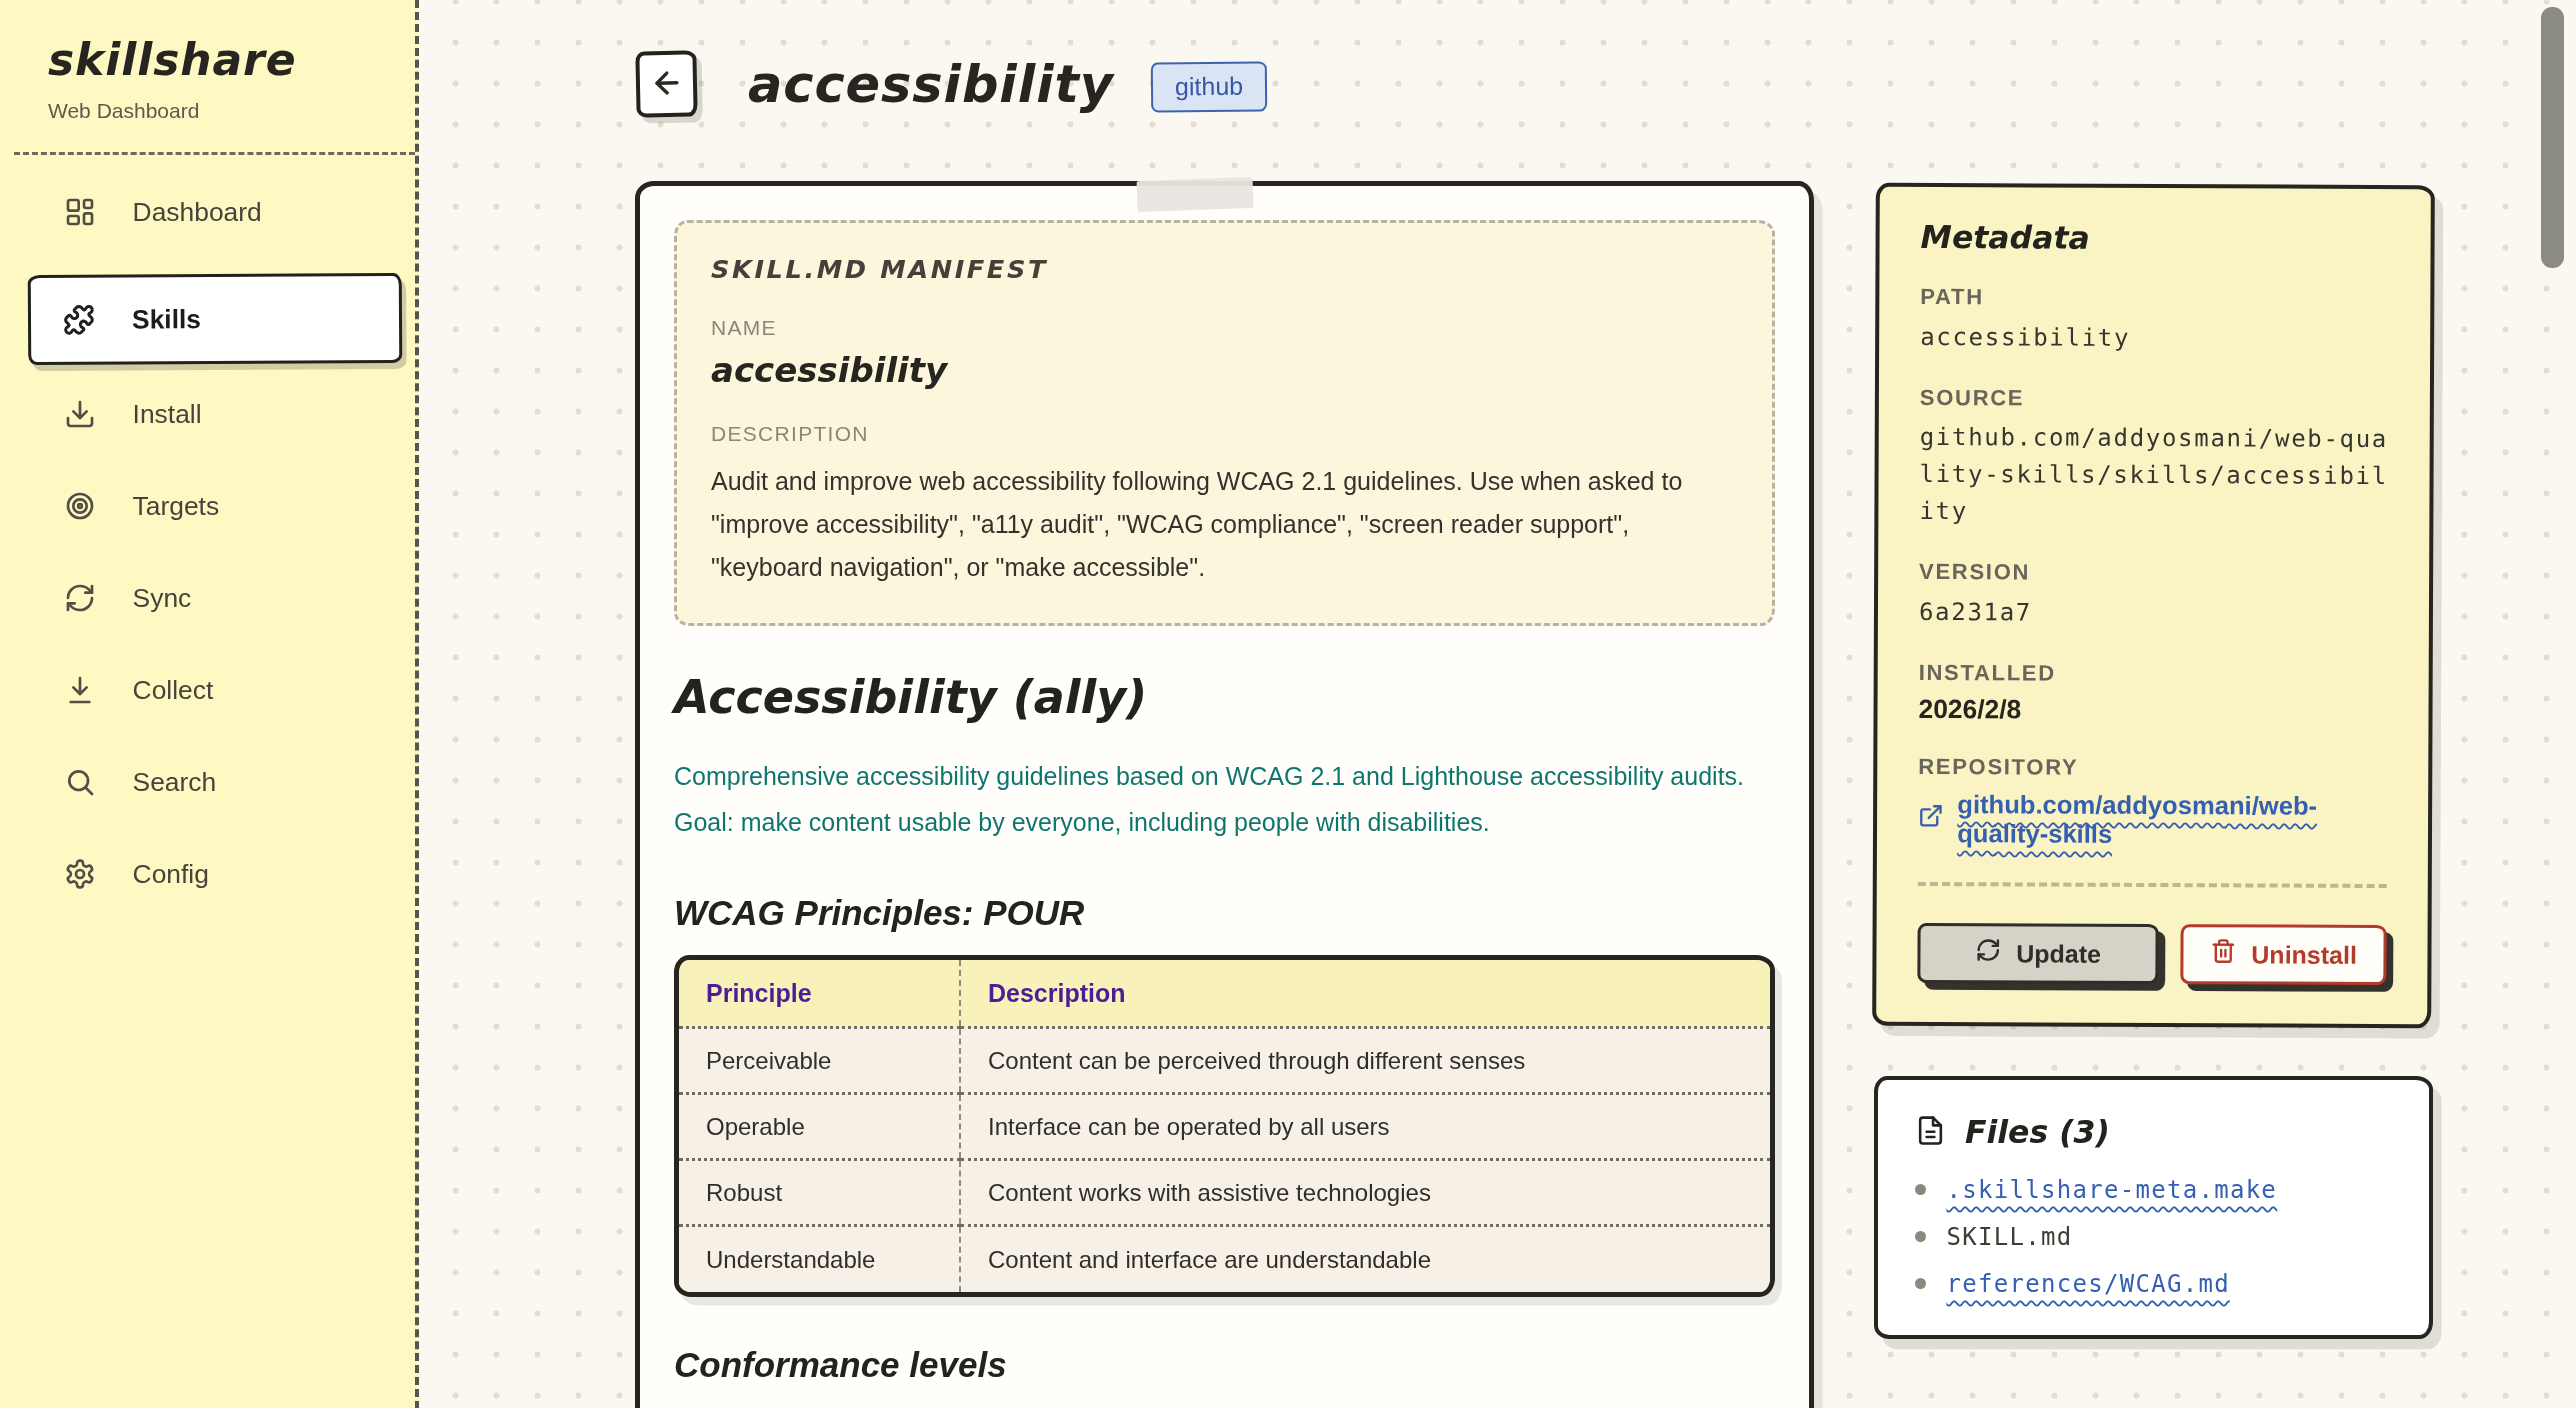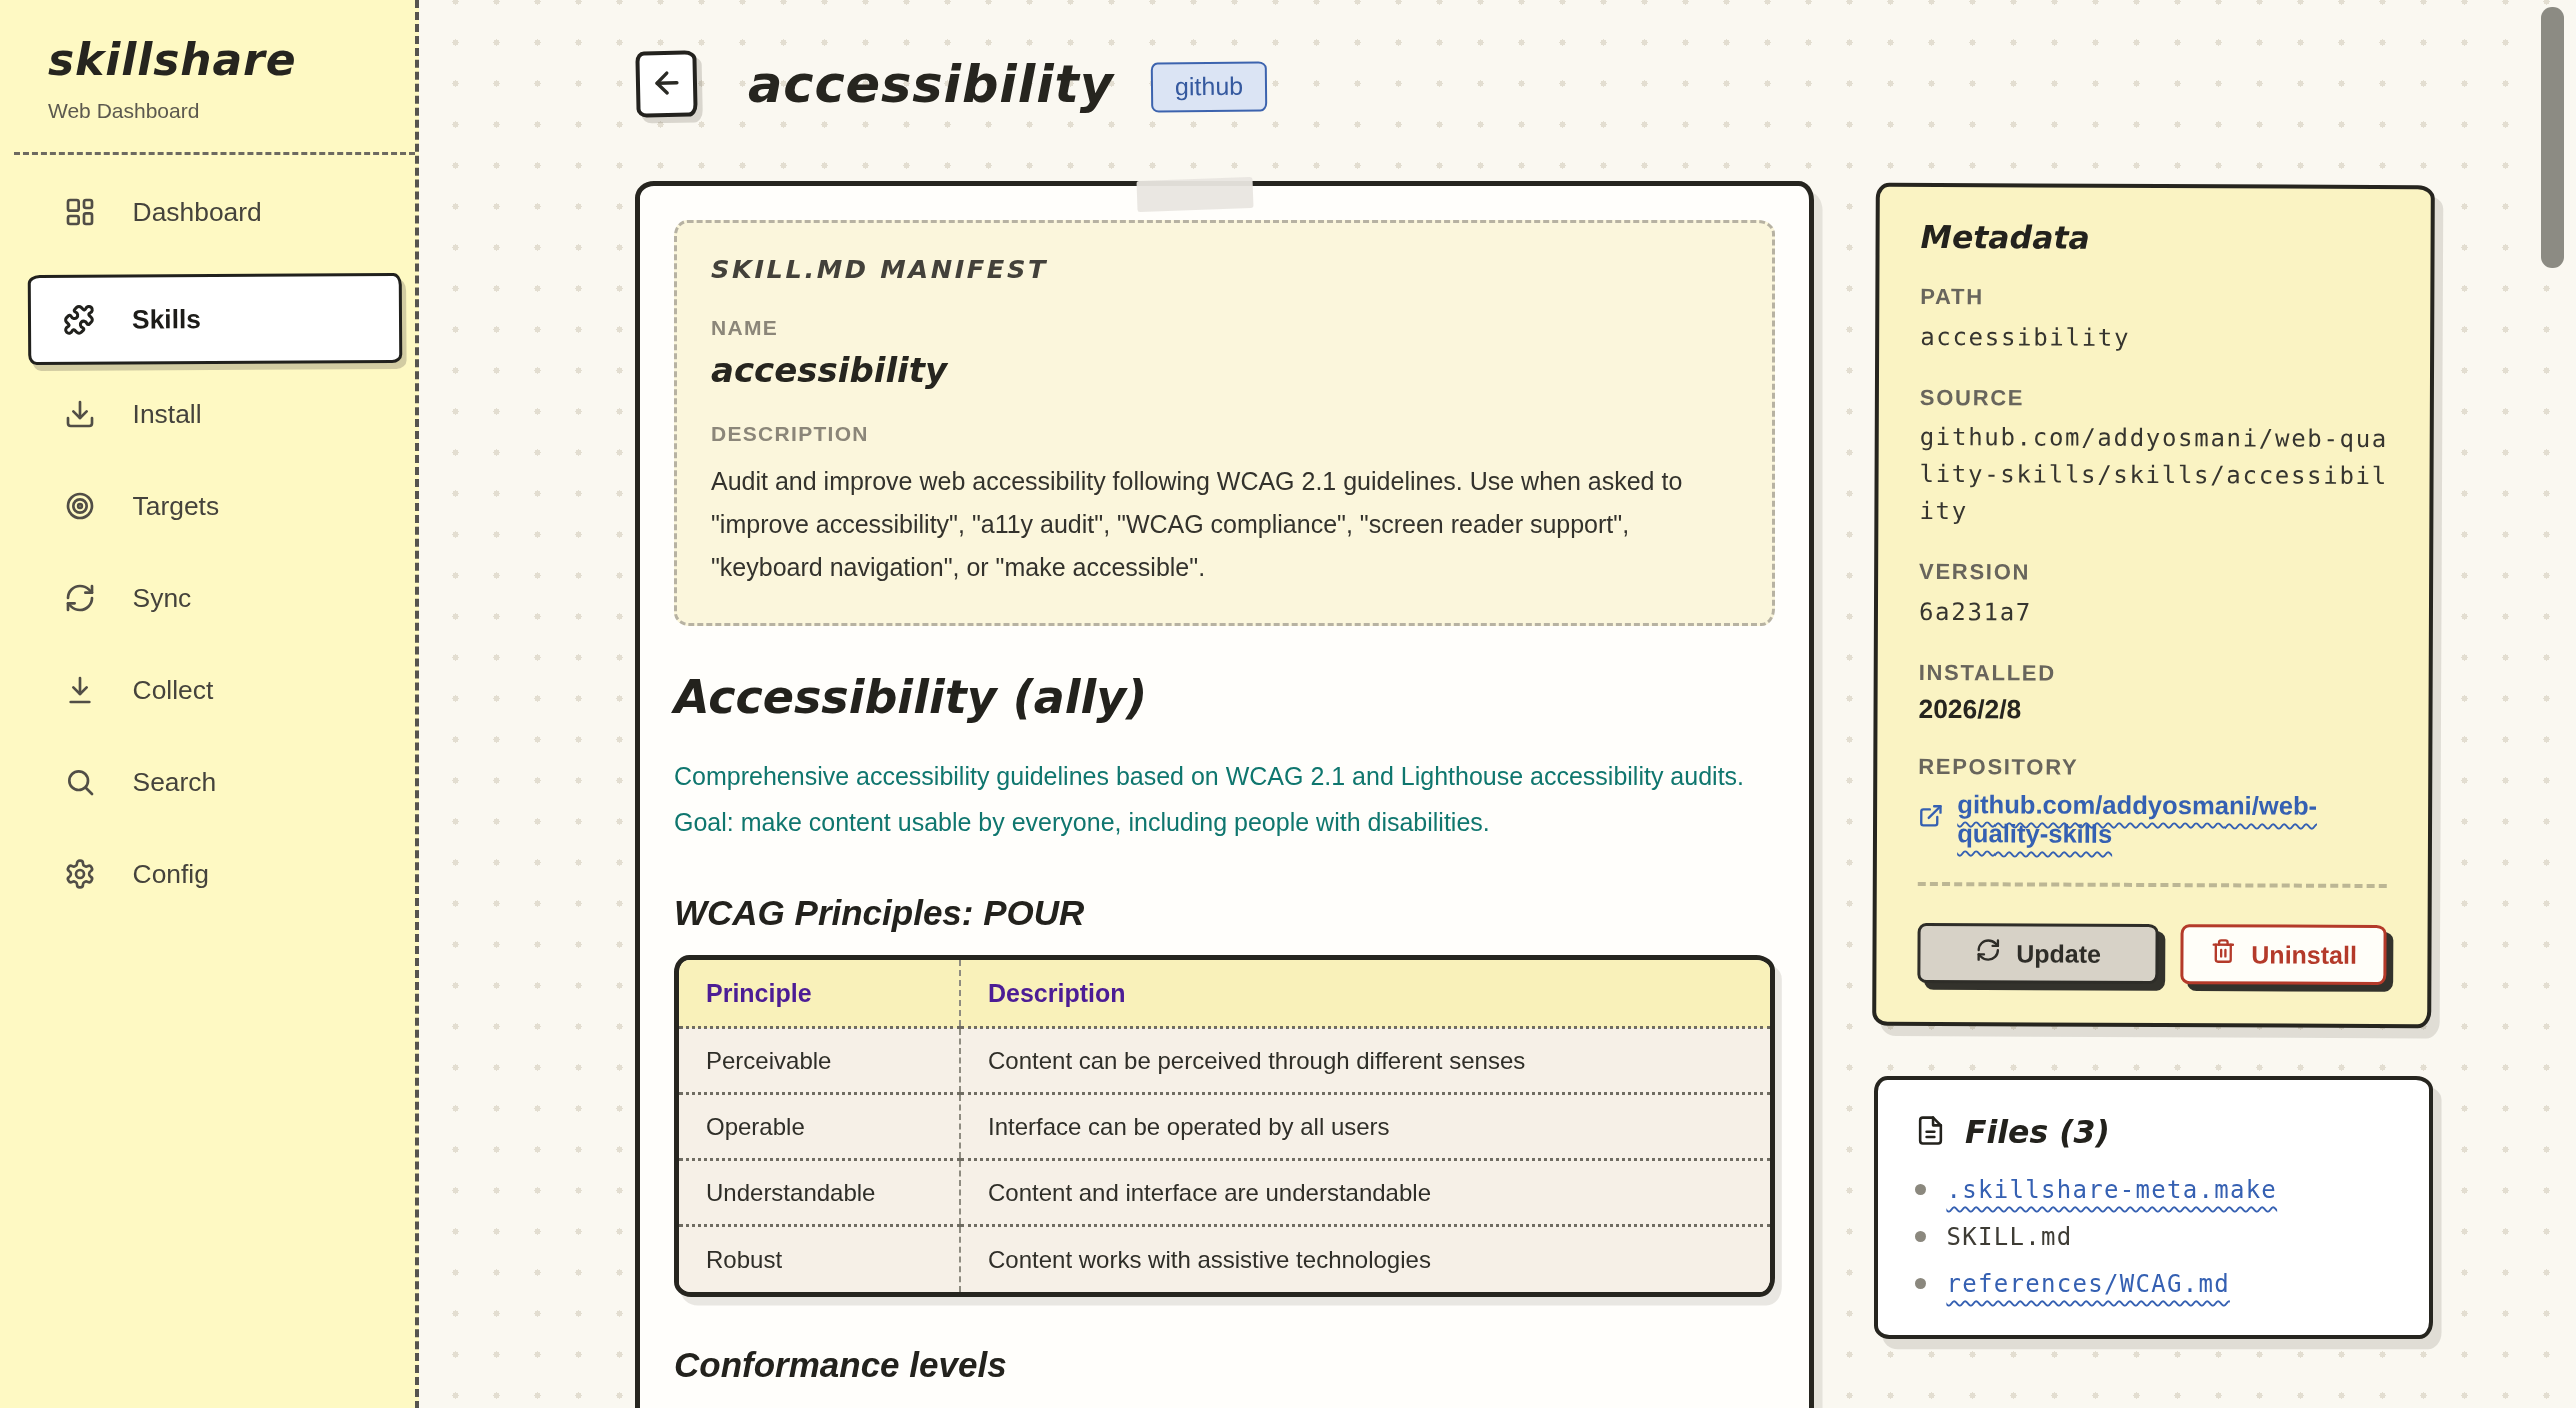--- a/index.html
+++ b/index.html
@@ -103,21 +103,21 @@
     border:3.4px dashed #b7b2a2;
     border-radius:13.6px 17px 13.6px 15.3px / 15.3px 13.6px 17px 13.6px;
     padding:31px 34px 34px 34px;
   }
   .manifest-title {
     font-size:25.6px; font-style:italic; font-weight:600;
     letter-spacing:2.6px; color:#43413a;
     font-family:"DejaVu Sans", sans-serif;
   }
   .field-label {
-    margin-top:32px; font-size:21px; font-weight:700;
+    margin-top:32px; font-size:21px; font-weight:400;
     letter-spacing:1.3px; color:#8b8679;
   }
   .manifest-name {
     margin-top:10.2px; font-size:34px; font-weight:800; font-style:italic;
     font-family:"DejaVu Sans", sans-serif; color:#26251f;
   }
   .manifest-desc {
     margin-top:13.6px; font-size:25px; line-height:43px; color:#33322c;
     max-width:1065px;
   }
@@ -369,26 +369,26 @@
 
         <tr>
               <td class="col-a">Perceivable</td>
               <td>Content can be perceived through different senses</td>
             </tr>
             <tr>
               <td class="col-a">Operable</td>
               <td>Interface can be operated by all users</td>
             </tr>
             <tr>
+              <td class="col-a">Robust</td>
+              <td>Content works with assistive technologies</td>
+            </tr>
+            <tr>
               <td class="col-a">Understandable</td>
               <td>Content and interface are understandable</td>
-            </tr>
-            <tr>
-              <td class="col-a">Robust</td>
-              <td>Content works with assistive technologies</td>
             </tr>
           </tbody>
       </table>
     </div>
 
     <h2 class="doc-h2">Conformance levels</h2>
 
   </section>
 
   <div class="right-col">

